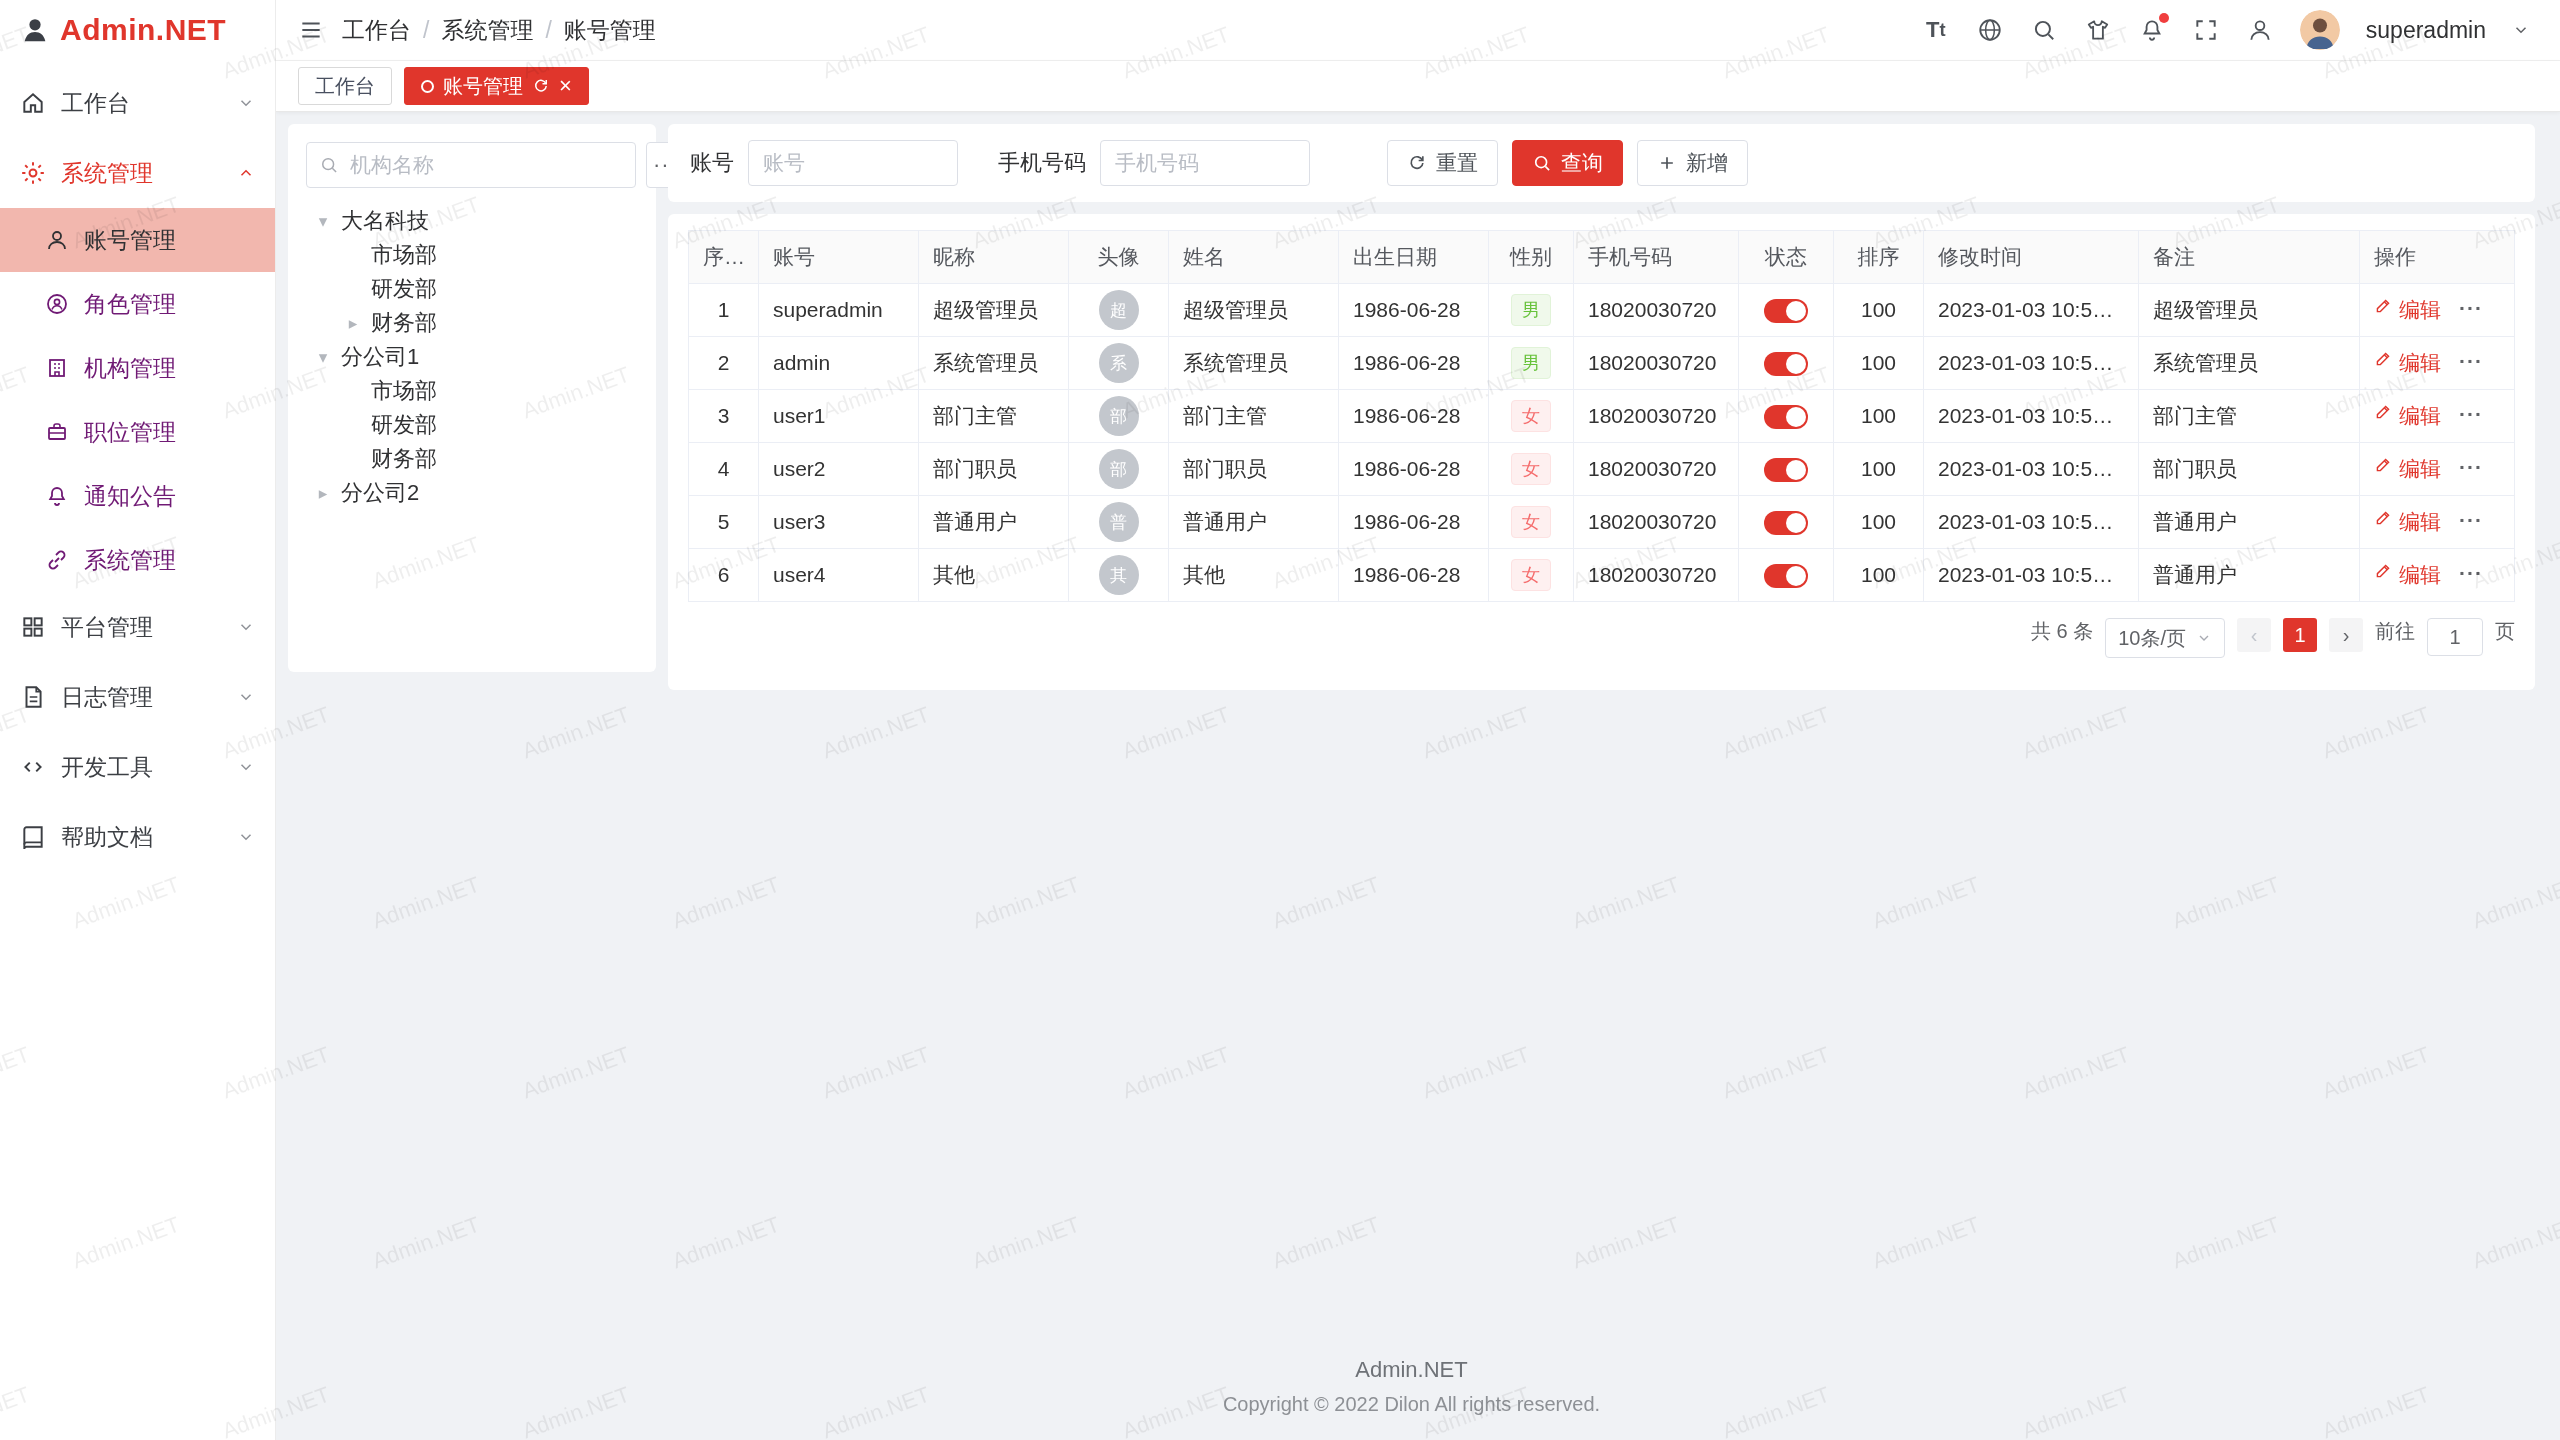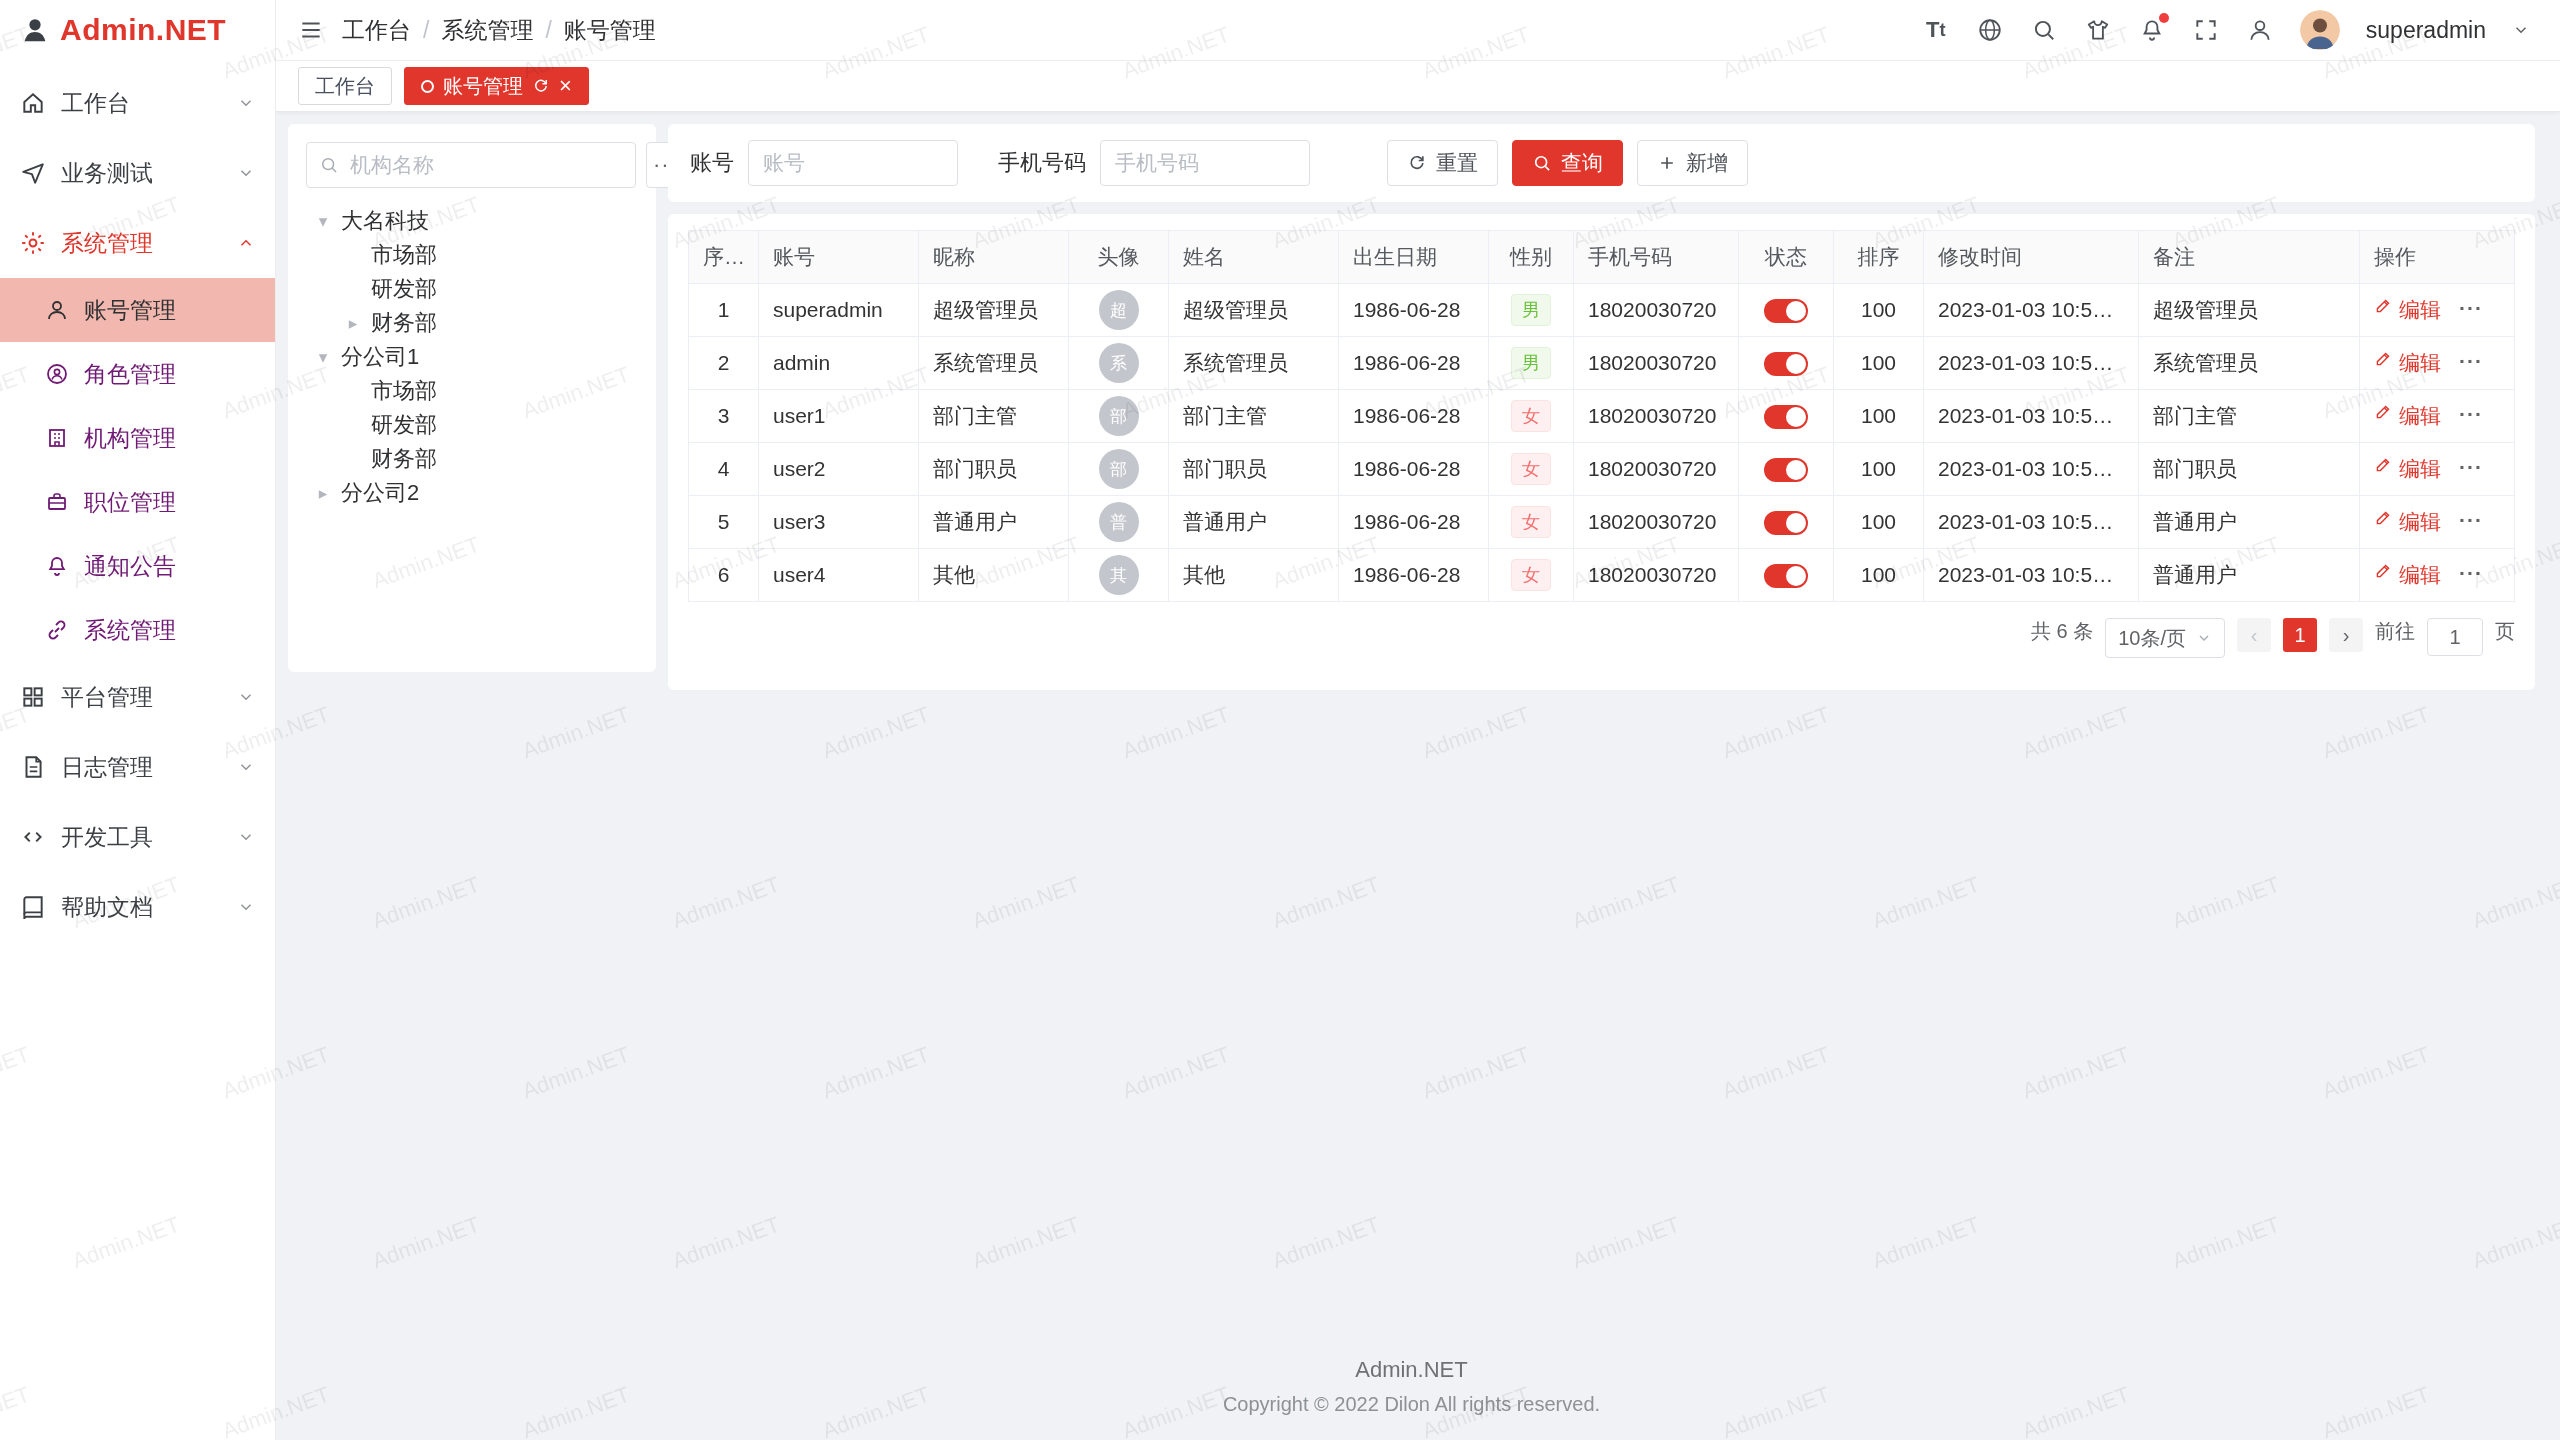--- a/index.html
+++ b/index.html
@@ -124,29 +124,20 @@
       <div class="menu-item">
         <svg class="mi" viewBox="0 0 24 24">
             <path d="M4 11 L12 4 L20 11 V20 H14 V14 H10 V20 H4 Z" fill="none" stroke="currentColor" stroke-width="1.8"></path>
           </svg>
         <span class="mi-label">工作台</span>
         <svg class="chev" width="18" height="18" viewBox="0 0 24 24">
             <path d="M6 9l6 6 6-6" fill="none" stroke="currentColor" stroke-width="2"></path>
           </svg>
       </div>
 
-      <div class="menu-item">
-        <svg class="mi" viewBox="0 0 24 24">
-            <path d="M3 11 L21 4 L14 21 L11 13 Z" fill="none" stroke="currentColor" stroke-width="1.8" stroke-linejoin="round"></path>
-          </svg>
-        <span class="mi-label">业务测试</span>
-        <svg class="chev" width="18" height="18" viewBox="0 0 24 24">
-            <path d="M6 9l6 6 6-6" fill="none" stroke="currentColor" stroke-width="2"></path>
-          </svg>
-      </div>
 
       <div class="menu-item parent-active">
         <svg class="mi" viewBox="0 0 24 24">
           <circle cx="12" cy="12" r="3.2" fill="none" stroke="currentColor" stroke-width="1.8"></circle>
           <path d="M12 2v3M12 19v3M2 12h3M19 12h3M4.8 4.8l2.2 2.2M17 17l2.2 2.2M19.2 4.8L17 7M7 17l-2.2 2.2" stroke="currentColor" stroke-width="1.8"></path>
         </svg>
         <span class="mi-label">系统管理</span>
         <svg class="chev" width="18" height="18" viewBox="0 0 24 24">
             <path d="M6 15l6-6 6 6" fill="none" stroke="currentColor" stroke-width="2"></path>
           </svg>

